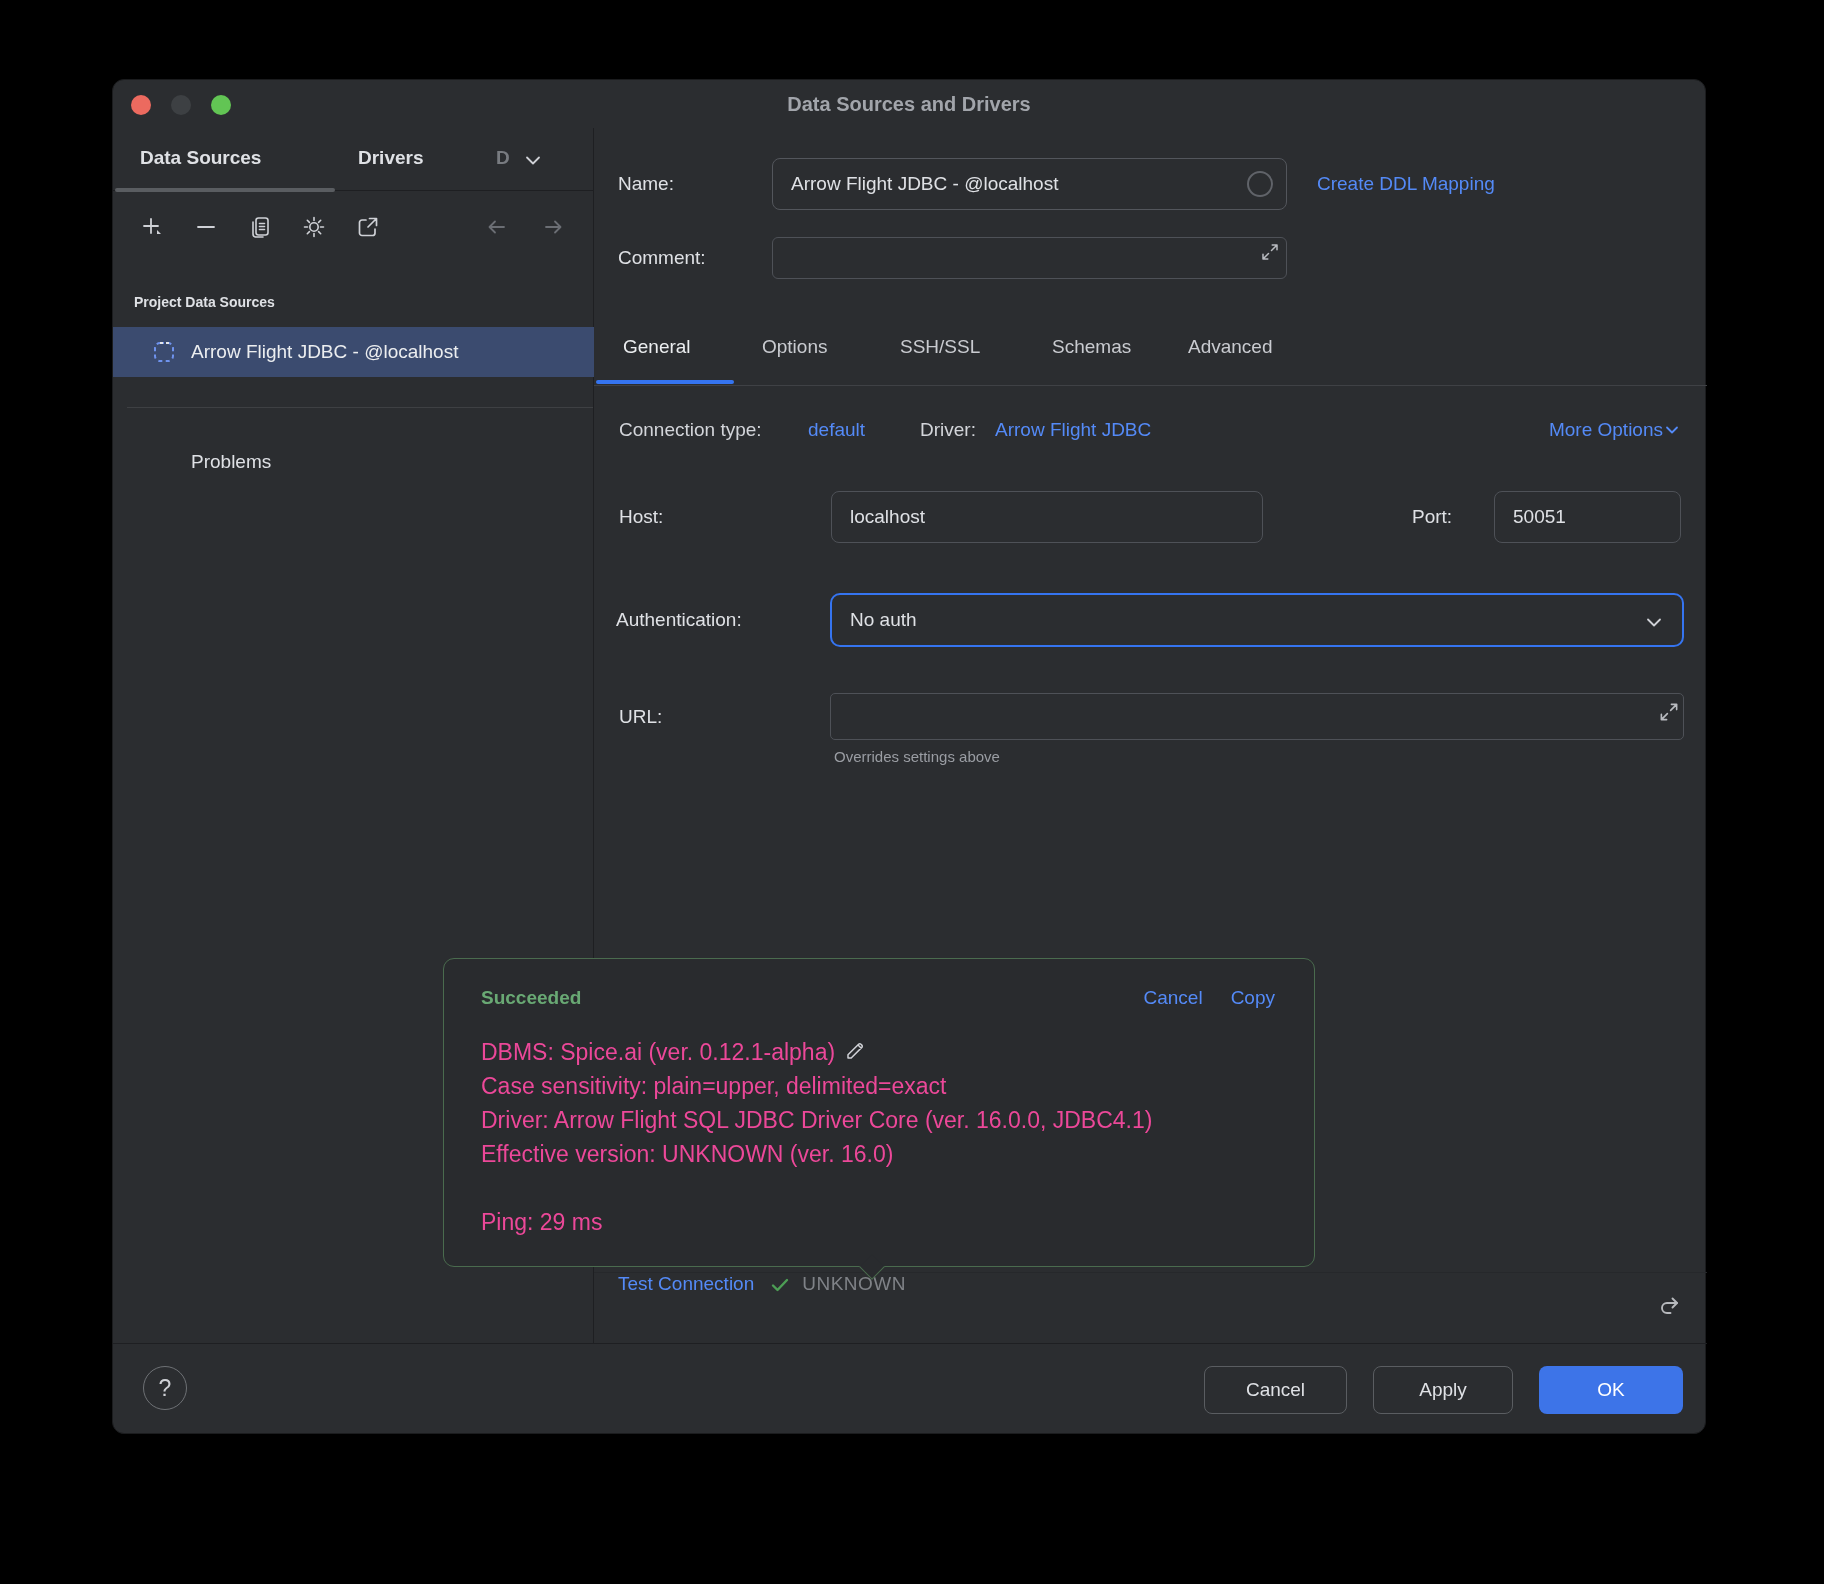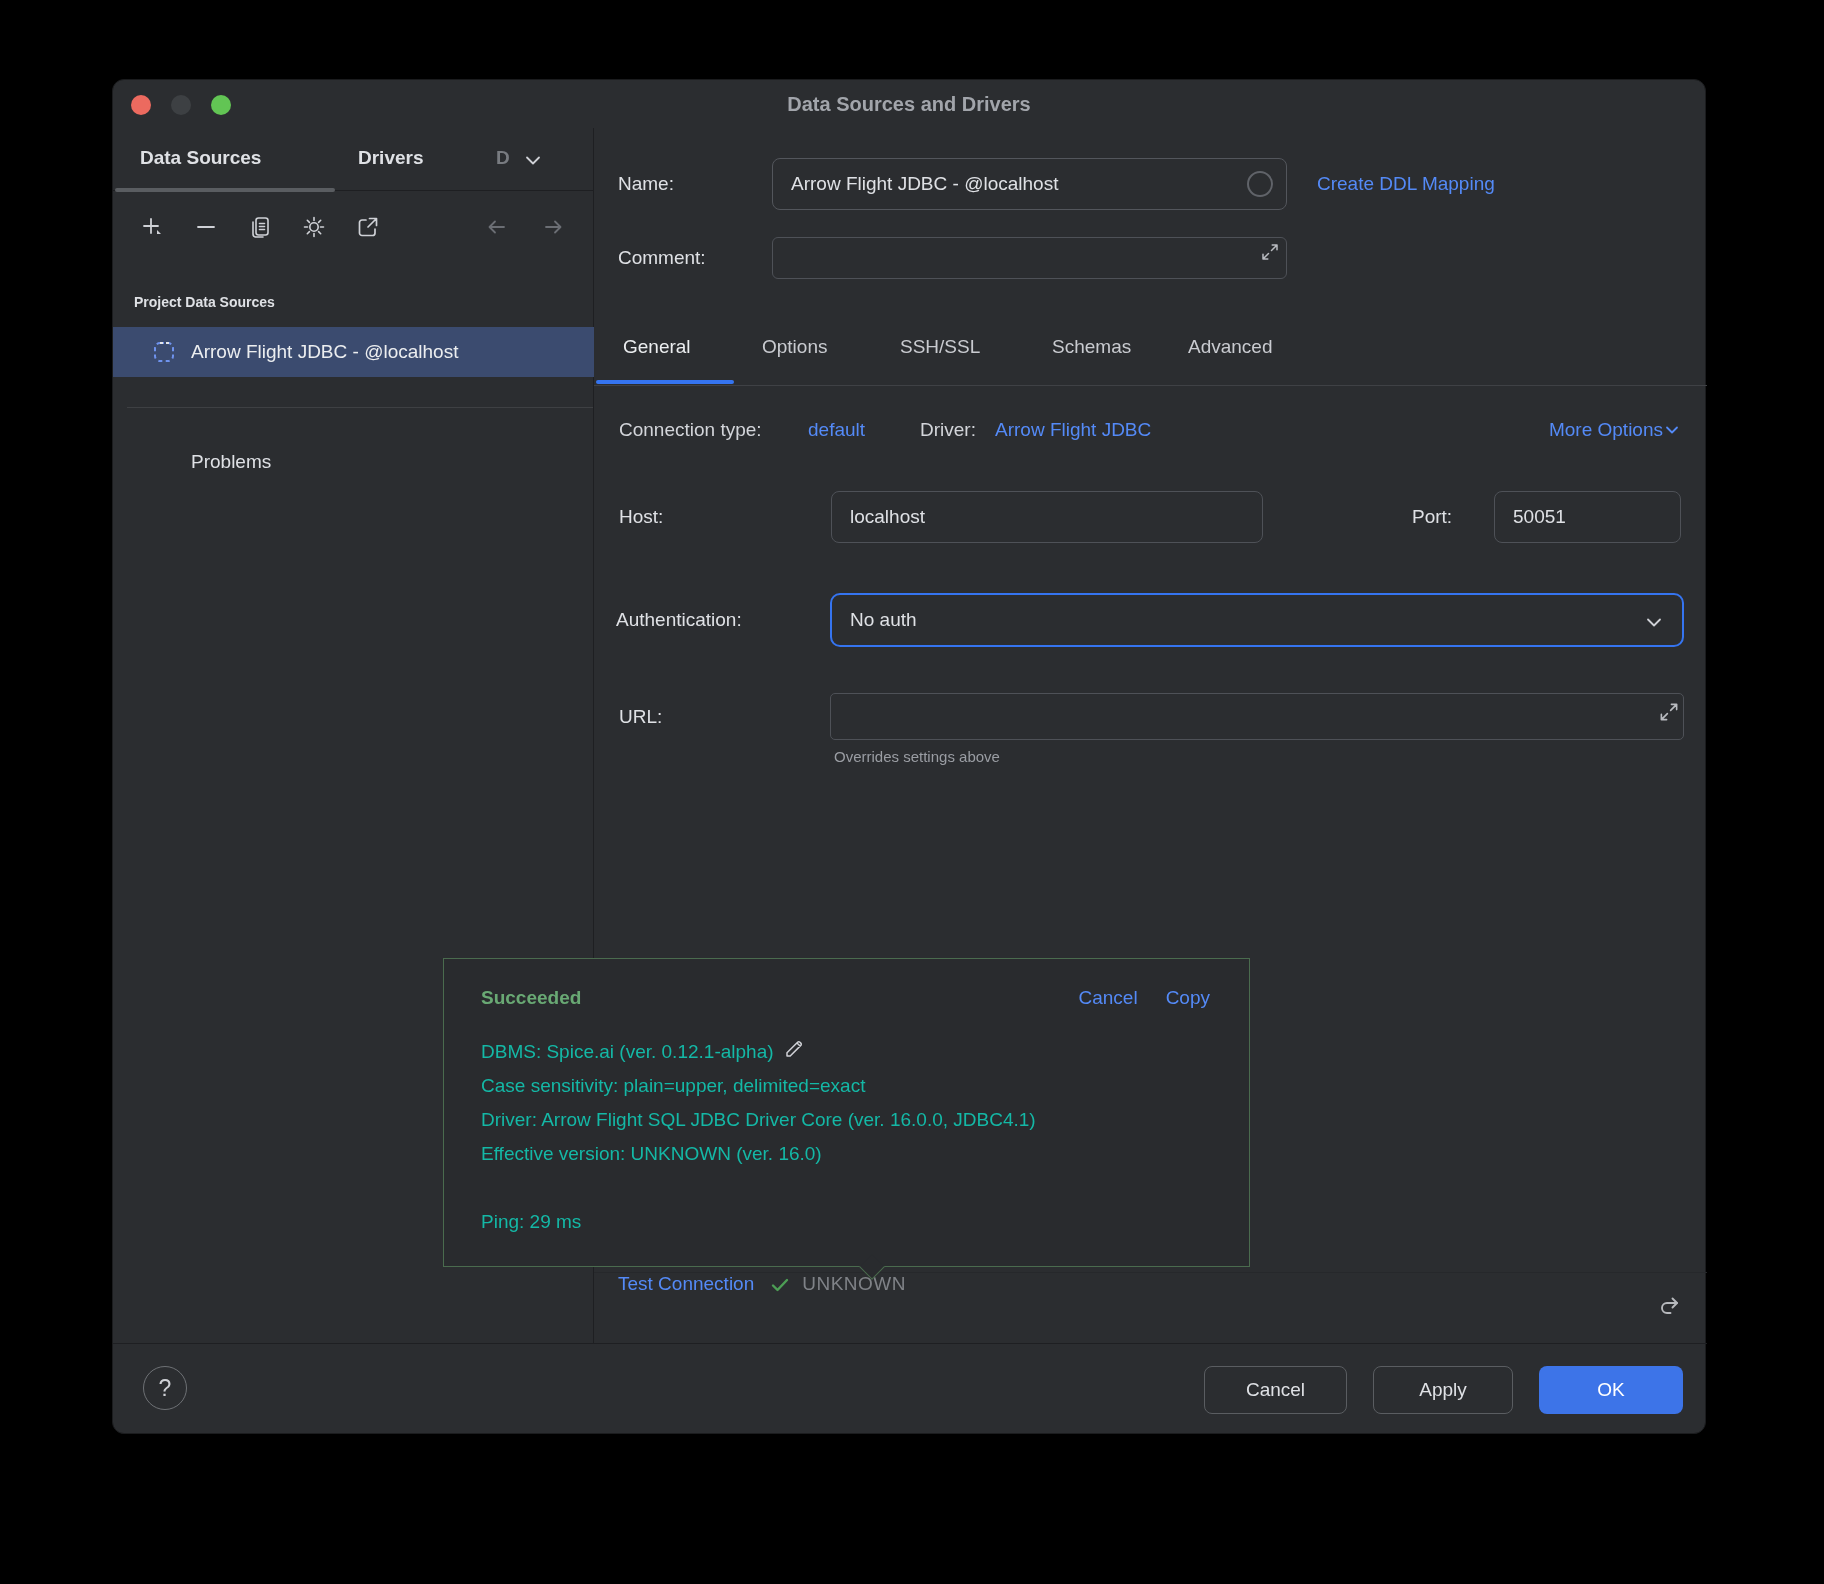--- a/index.html
+++ b/index.html
@@ -83,29 +83,29 @@
   .url-text { overflow:hidden; white-space:nowrap; width:808px; }
   .url-expand { position:absolute; right:2px; top:6px; background:#2b2d30; }
   .url-hint { position:absolute; left:240px; top:620px; font-size:15px; color:#9a9da3; }
 
   .test-row { position:absolute; left:0; top:1144px; width:1113px; height:71px; border-top:1px solid #26282b;
               display:flex; align-items:flex-start; padding-left:24px; }
   .test-status { font-size:19px; color:#7f8287; margin-left:10px; letter-spacing:0.5px; }
   .undo-btn { position:absolute; right:20px; top:19px; width:32px; height:32px; display:flex; align-items:center; justify-content:center; }
 
   
-  .popup { position:absolute; left:330px; top:878px; width:807px; height:309px; background:#292b2e;
-           border:1.5px solid #4a6b4e; border-radius:0; z-index:10; }
+  .popup { position:absolute; left:330px; top:878px; width:872px; height:309px; background:#292b2e;
+           border:1.5px solid #4a6b4e; border-radius:11px; z-index:10; }
   .popup-arrow { position:absolute; left:419px; bottom:-10px; width:18px; height:18px; background:#292b2e;
                  border-right:1.5px solid #4a6b4e; border-bottom:1.5px solid #4a6b4e; transform:rotate(45deg); }
   .popup-head { position:absolute; left:37px; right:39px; top:28px; display:flex; justify-content:space-between; }
   .popup-status { font-size:19px; font-weight:600; color:#69a974; }
   .popup-links { display:flex; gap:28px; }
   .popup-body { position:absolute; left:37px; right:30px; top:76px; }
-  .popup-line { height:34px; line-height:34px; font-size:19px; color:#14b8a6; white-space:nowrap; }
+  .popup-line { height:34px; line-height:34px; font-size:23px; color:#ec4899; white-space:nowrap; }
   .pencil { display:inline-block; vertical-align:-3px; margin-left:8px; }
 
   
   .footer { position:absolute; left:0; top:1263px; width:1594px; height:92px; border-top:1px solid #1e1f22; }
   .help-circle { position:absolute; left:30px; top:22px; width:44px; height:44px; border-radius:50%;
                  border:1.5px solid #6e7175; color:#cfd1d6; font-size:23px; display:flex; align-items:center; justify-content:center; }
   .btn { position:absolute; top:22px; height:48px; border-radius:8px; font-size:19px; color:#dfe1e5;
          display:flex; align-items:center; justify-content:center; background:transparent; border:1px solid #5a5d61; }
   .btn-cancel { left:1091px; width:143px; }
   .btn-apply { left:1260px; width:140px; }

